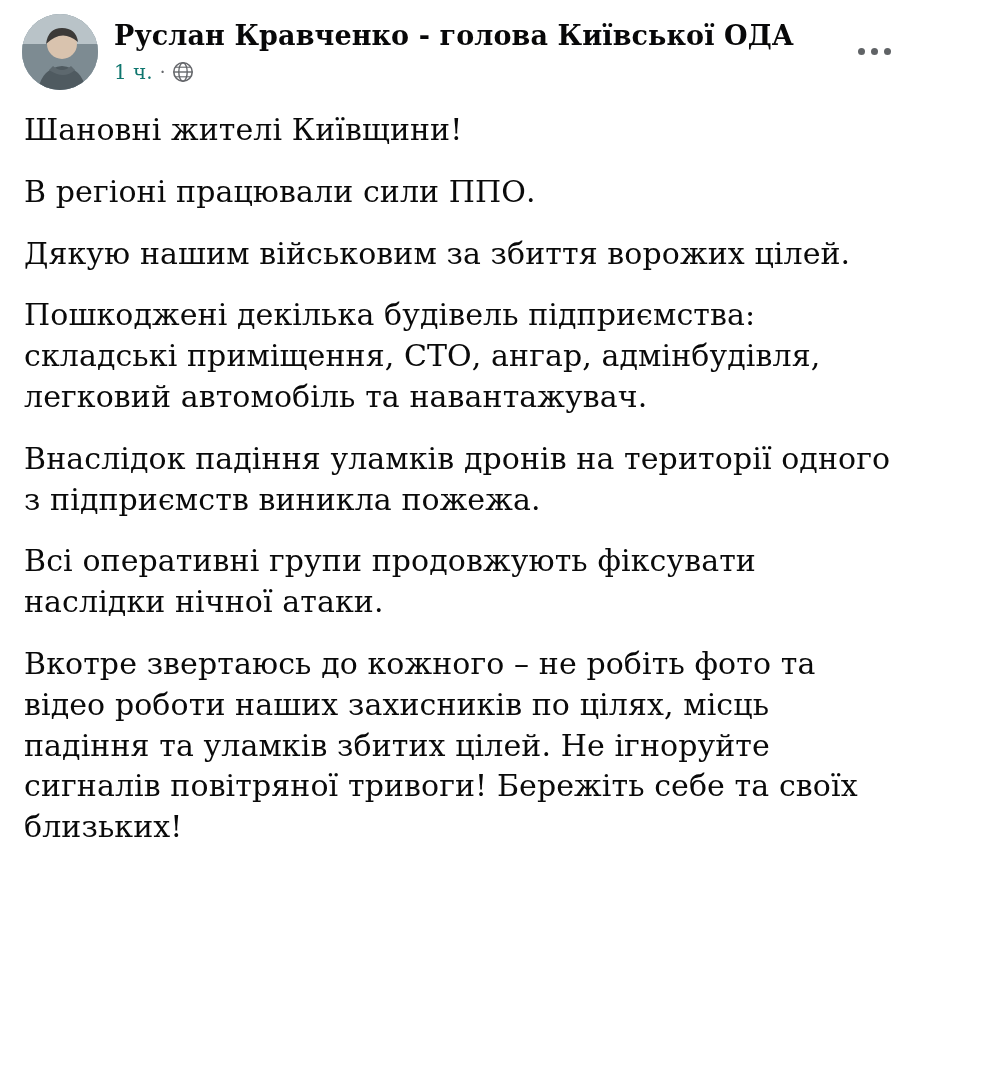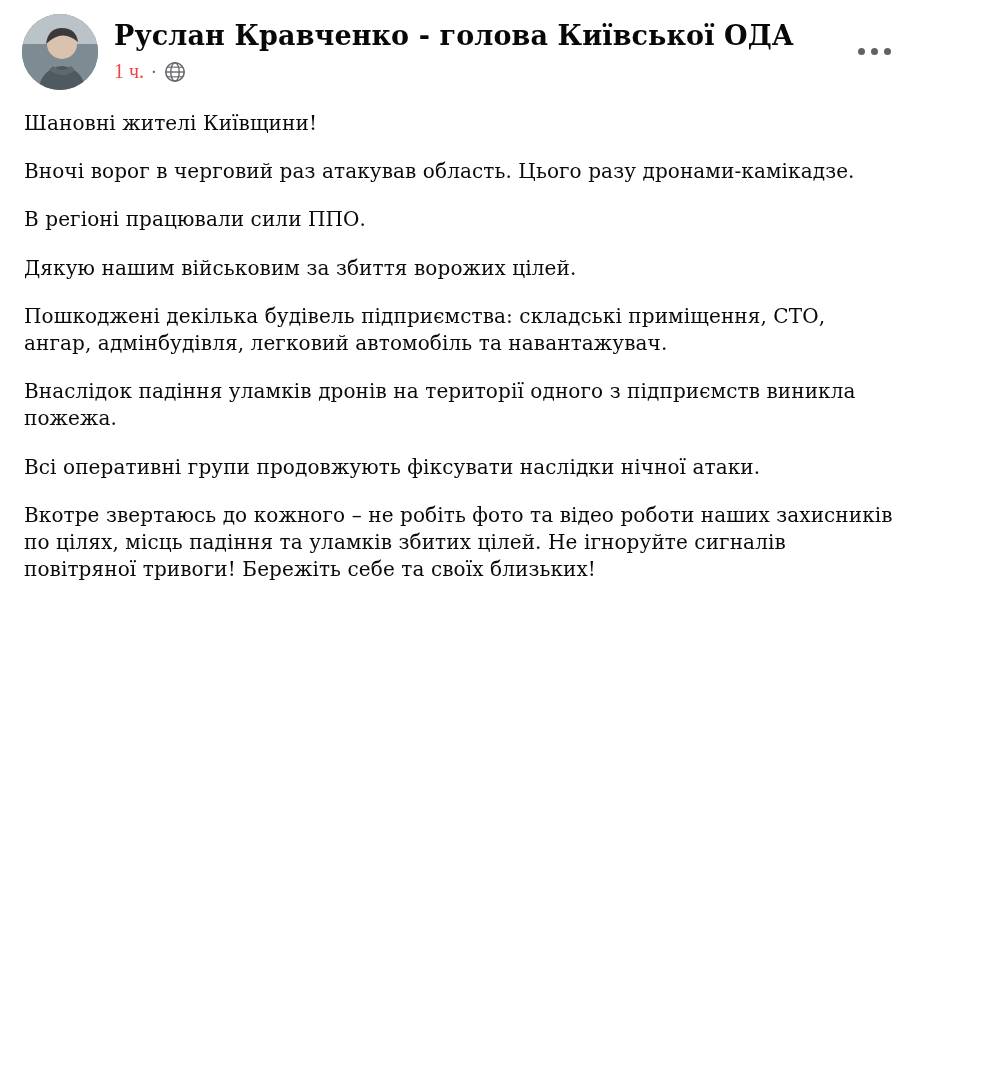--- a/index.html
+++ b/index.html
@@ -56,21 +56,21 @@
   }
   .meta-row {
     display: flex;
     align-items: center;
     gap: 7px;
     margin-top: 9px;
     color: #65676b;
     font-family: "DejaVu Serif", "Liberation Serif", serif;
     font-size: 20px;
   }
-  .meta-time { color: #ef4444; font-family: Liberation Serif, serif; }
+  .meta-time { color: #0f766e; }
   .meta-dot { color: #65676b; font-size: 18px; line-height: 1; }
   .globe-icon { display: inline-block; width: 22px; height: 22px; }
   .more-btn {
     position: absolute;
     top: 20px;
     right: 4px;
     width: 46px;
     height: 34px;
     display: flex;
     align-items: center;
@@ -85,21 +85,21 @@
     border-radius: 50%;
     background: #606366;
     display: block;
   }
   .post-body {
     padding: 18px 2px 0 2px;
   }
   .post-body p {
     margin: 0 0 21px 0;
     font-family: "DejaVu Serif", "Liberation Serif", serif;
-    font-size: 20px;
+    font-size: 30px;
     line-height: 1.36;
     color: #0a0a0a;
     letter-spacing: 0.1px;
   }
   .post-body p:last-child { margin-bottom: 12px; }
 </style>
 </head>
 <body>
 
 <div class="post">
@@ -138,21 +138,20 @@
     <div class="more-btn">
       <span></span>
       <span></span>
       <span></span>
     </div>
 
   </div>
 
   <div class="post-body">
     <p>Шановні жителі Київщини!</p>
-    <p>Вночі ворог в черговий раз атакував область. Цього разу дронами-камікадзе.</p>
     <p>В регіоні працювали сили ППО.</p>
     <p>Дякую нашим військовим за збиття ворожих цілей.</p>
     <p>Пошкоджені декілька будівель підприємства: складські приміщення, СТО, ангар, адмінбудівля, легковий автомобіль та навантажувач.</p>
     <p>Внаслідок падіння уламків дронів на території одного з підприємств виникла пожежа.</p>
     <p>Всі оперативні групи продовжують фіксувати наслідки нічної атаки.</p>
     <p>Вкотре звертаюсь до кожного – не робіть фото та відео роботи наших захисників по цілях, місць падіння та уламків збитих цілей. Не ігноруйте сигналів повітряної тривоги! Бережіть себе та своїх близьких!</p>
   </div>
 
 </div>
 

